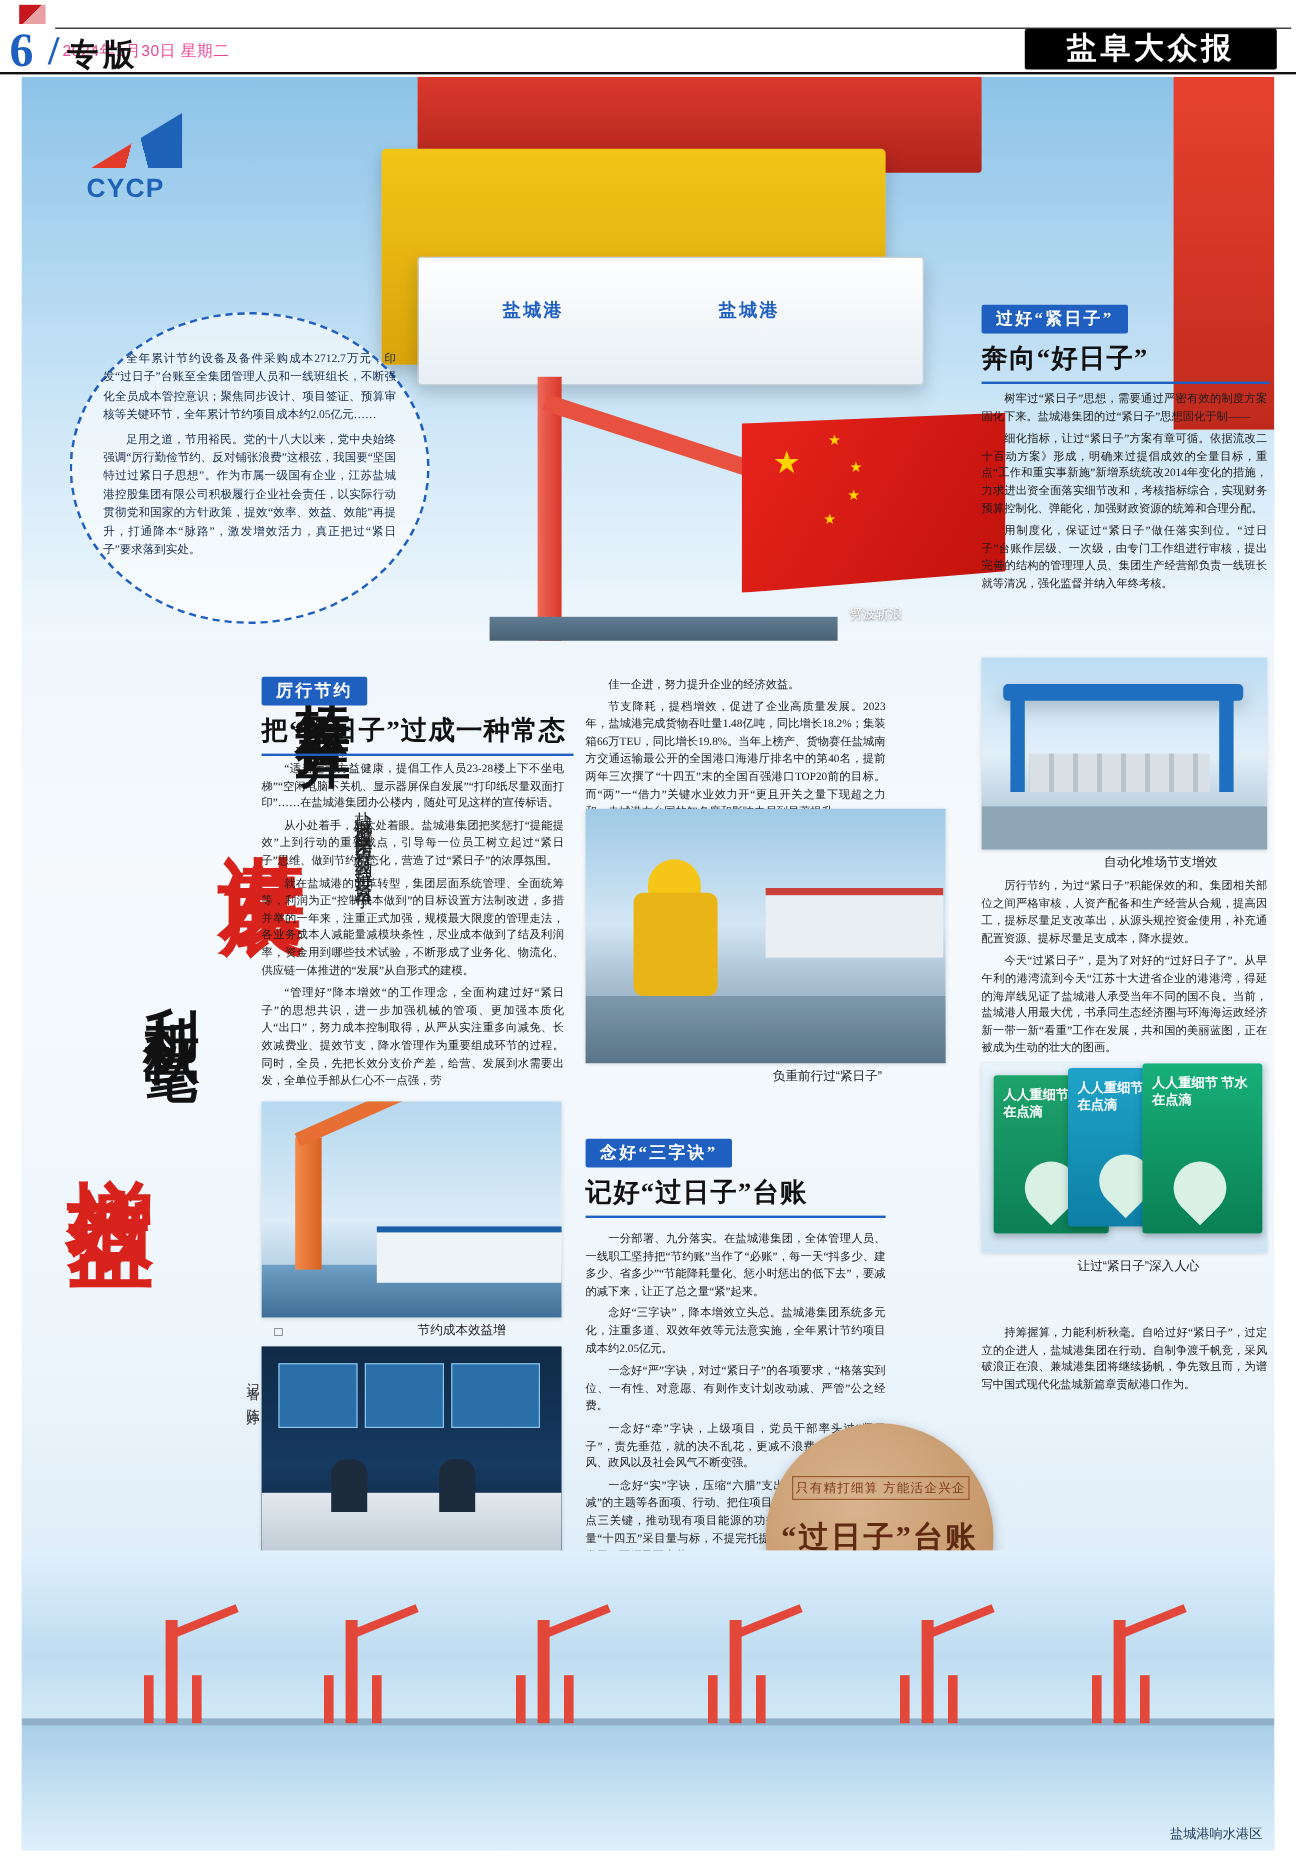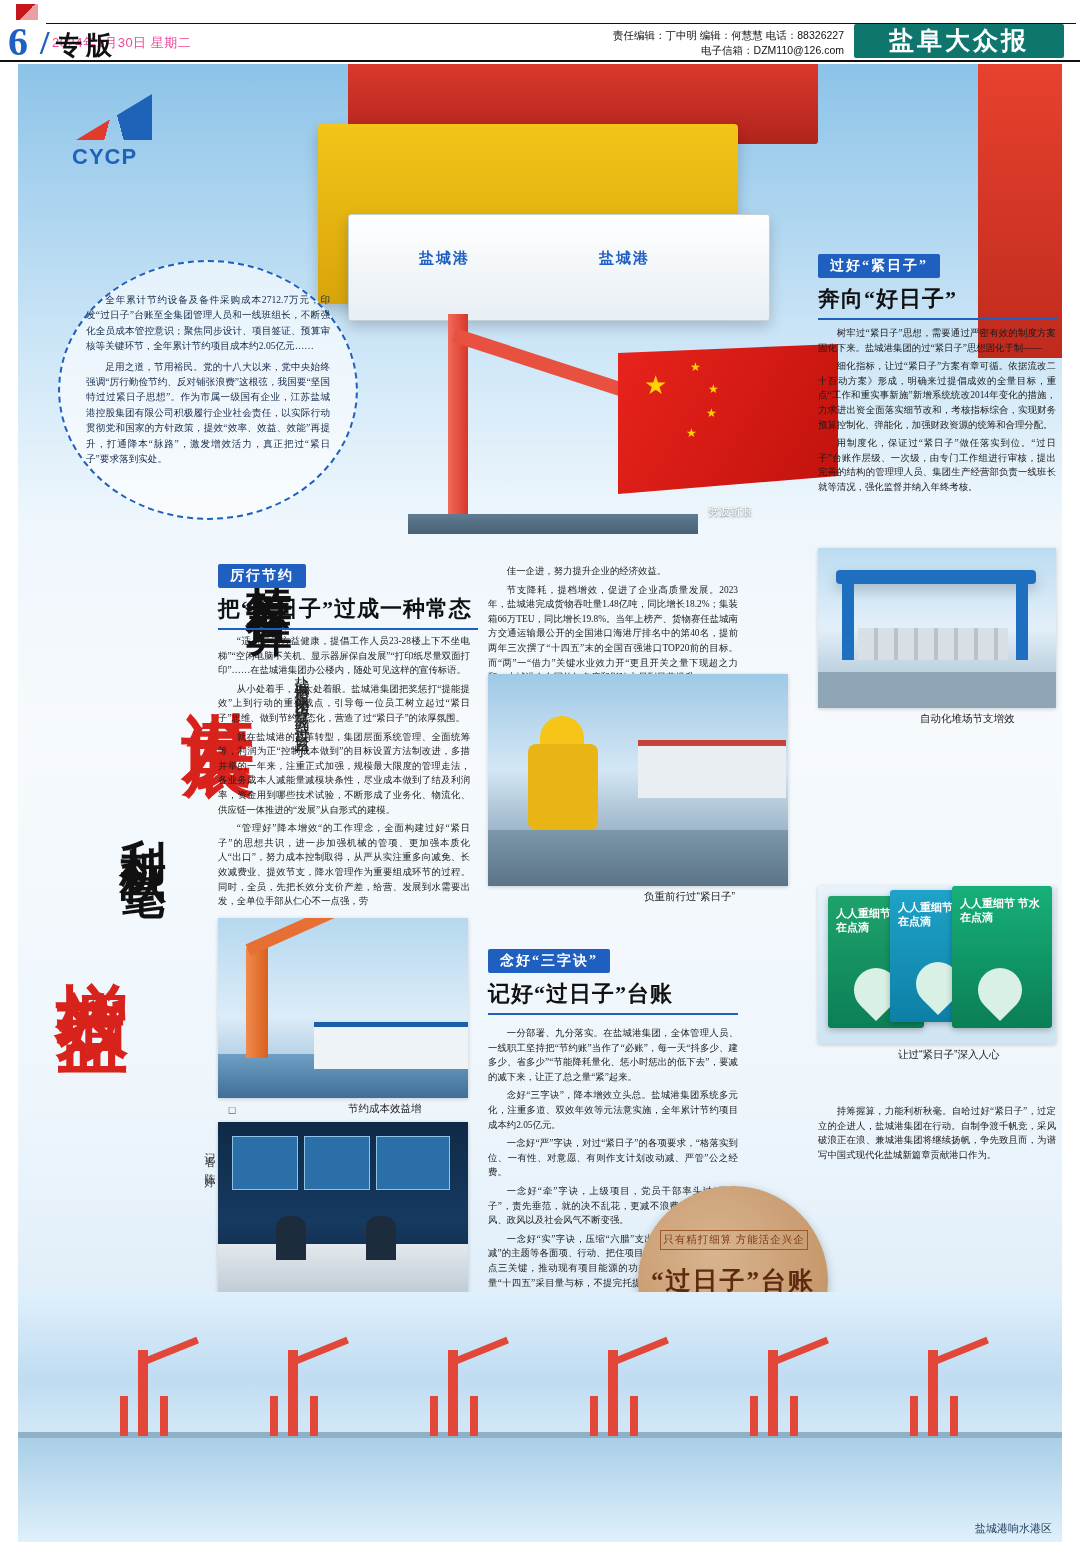--- a/index.html
+++ b/index.html
@@ -29,21 +29,21 @@
   .mh-section{
     position:absolute;left:56px;top:28px;font-size:26px;font-weight:bold;letter-spacing:4px;
     color:#111;
   }
   .mh-credits{
     position:absolute;right:236px;top:28px;text-align:right;font-size:10.5px;line-height:15px;
     font-family:"Liberation Sans",sans-serif;color:#111;
   }
   .mh-logo{
     position:absolute;right:16px;top:24px;width:210px;height:34px;
-    background:#0f766e;color:#fff;font-size:25px;font-weight:bold;letter-spacing:3px;
+    background:#000000;color:#fff;font-size:25px;font-weight:bold;letter-spacing:3px;
     text-align:center;line-height:34px;border-radius:2px;
   }
   .mh-corner{
     position:absolute;left:16px;top:4px;width:22px;height:16px;
     background:linear-gradient(135deg,#c8161d 0 50%,#e8a0a4 50% 100%);
   }
 
   
   .page{
     position:absolute;left:18px;top:64px;width:1044px;height:1478px;
@@ -236,24 +236,20 @@
 </head>
 <body>
 
 <div class="masthead">
   <div class="mh-corner"></div>
   <div class="mh-date">2024年1月30日    星期二</div>
   <div class="mh-rule"></div>
   <div class="mh-pageno">6</div>
   <div class="mh-slash">/</div>
   <div class="mh-section">专版</div>
-  <div class="mh-credits">
-    <div>责任编辑：丁中明   编辑：何慧慧   电话：88326227</div>
-    <div>电子信箱：DZM110@126.com</div>
-  </div>
   <div class="mh-logo">盐阜大众报</div>
 </div>
 
 <div class="page">
 
   <div class="hero">
     <div class="sky"></div>
     <div class="crane-red"></div>
     <div class="crane-red2"></div>
     <div class="gantry"></div>
@@ -365,20 +361,24 @@
 
   <div class="ph ph-yard" style="left:800px;top:484px;width:238px;height:160px;">
     <div class="ground"></div>
     <div class="gantry"></div>
     <div class="leg1"></div>
     <div class="leg2"></div>
     <div class="stack"></div>
   </div>
   <div class="cap-out" style="left:902px;top:648px;">自动化堆场节支增效</div>
 
+  <div class="tb" style="left:800px;top:668px;width:238px;">
+    <p>厉行节约，为过“紧日子”积能保效的和。集团相关部位之间严格审核，人资产配备和生产经营从合规，提高因工，提标尽量足支改革出，从源头规控资金使用，补充通配置资源、提标尽量足支成本，降水提效。</p>
+    <p>今天“过紧日子”，是为了对好的“过好日子了”。从早午利的港湾流到今天“江苏十大进省企业的港港湾，得延的海岸线见证了盐城港人承受当年不同的国不良。当前，盐城港人用最大优，书承同生态经济圈与环海海运政经济新一带一新“看重”工作在发展，共和国的美丽蓝图，正在被成为生动的壮大的图画。</p>
+  </div>
 
   <div class="ph ph-posters" style="left:800px;top:822px;width:238px;height:158px;">
     <div class="poster" style="left:10px;">
       <div class="ptxt">人人重细节  节水在点滴</div>
       <div class="drop"></div>
     </div>
     <div class="poster" style="left:72px;top:4px;background:linear-gradient(180deg,#1fa3c8,#0d7fa6);">
       <div class="ptxt">人人重细节  节水在点滴</div>
       <div class="drop"></div>
     </div>

